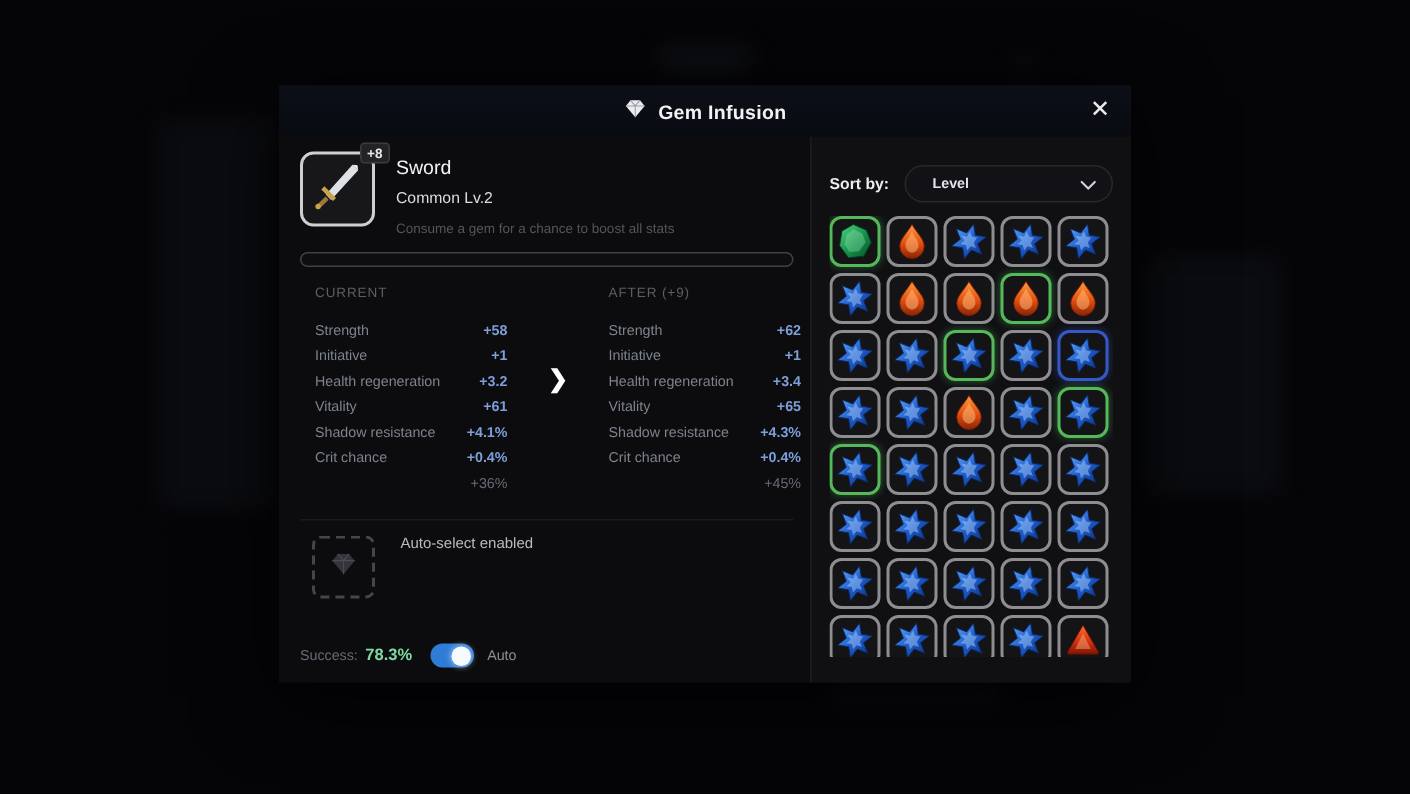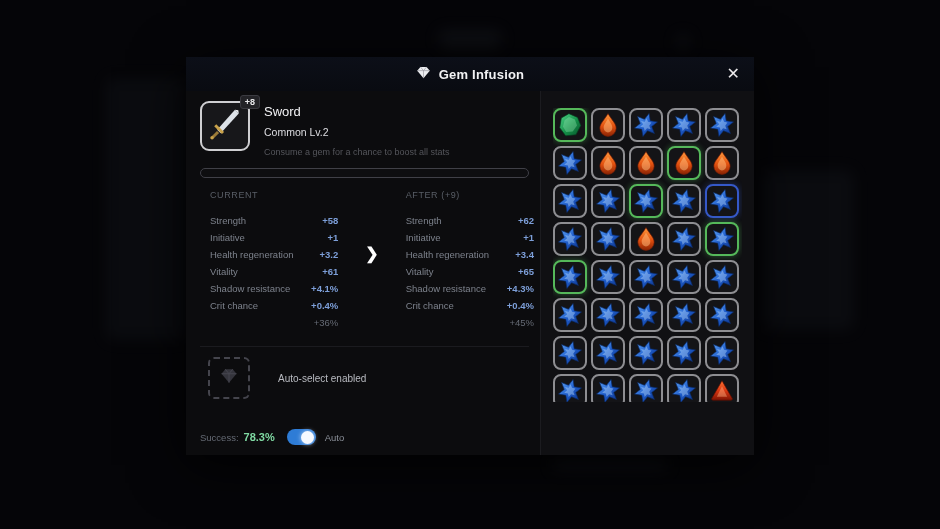--- a/index.html
+++ b/index.html
@@ -46,21 +46,21 @@
   .col-header { font-size:9px; color:#5a5f67; letter-spacing:.6px; margin-bottom:12px; }
   .stat-row { display:flex; justify-content:space-between; align-items:center; height:17px; }
   .stat-label { font-size:9.5px; color:#7d828c; }
   .stat-value { font-size:9.5px; font-weight:bold; color:#7d9fd9; }
   .stat-total { height:17px; margin-top:3px; text-align:right; font-size:9.5px; color:#666b75; }
   .stat-arrow { flex:1; display:flex; align-items:center; justify-content:center;
                 color:#fff; font-size:16px; font-weight:bold; padding-bottom:18px; }
 
   .section-divider { margin-top:12px; margin-right:5px; border-top:1px solid #1b1b1f; }
 
-  .auto-select { display:flex; align-items:center; gap:28px; margin-top:10px; padding-left:8px; }
+  .auto-select { display:flex; align-items:flex-start; gap:17px; margin-top:10px; padding-left:8px; }
   .auto-box { width:42px; height:42px; border:2px dashed #45454d; border-radius:6px;
               display:flex; align-items:center; justify-content:center; }
   .auto-label { font-size:10px; color:#b9bbc1; }
 
   .footer { display:flex; align-items:center; margin-top:auto; padding-right:5px; }
   .success-label { font-size:9.5px; color:#666b75; }
   .success-value { font-size:11px; font-weight:bold; color:#7fd9a2; margin-left:5px; }
   .toggle { width:29px; height:16px; border-radius:9px; background:#2e7cd6; margin-left:12px;
             position:relative; cursor:pointer; border:none; flex:none; }
   .toggle .knob { position:absolute; right:1.5px; top:1.5px; width:13px; height:13px;
@@ -262,20 +262,31 @@
           <span class="success-value">78.3%</span>
           <button class="toggle">
               <span class="knob"></span>
             </button>
           <span class="auto-word">Auto</span>
         </div>
       </div>
 
       <div class="right-panel">
 
+        <div class="sort-row">
+          <span class="sort-label">Sort by:</span>
+          <button class="sort-select">
+            <span class="sort-value">Level</span>
+            <span>
+              <svg viewBox="0 0 12 8" width="11" height="7">
+                  <path d="M1 1.5 L6 6.5 L11 1.5" stroke="#cfcfd4" stroke-width="1.6" fill="none" stroke-linecap="round"></path>
+                </svg>
+            </span>
+          </button>
+        </div>
 
         <div class="gem-grid">
             <div class="gem-cell sel-green">
               <svg viewBox="0 0 24 24">
                 <polygon points="11,1.5 19,5 22,12.5 17.5,21 8,22 2.5,14.5 4,5.5" fill="url(#ggreen)" stroke="#063d1e" stroke-width="0.6"></polygon>
                 <polygon points="11,4.5 16.5,7 18.5,12.5 14.5,18 8.5,18.5 5.5,13.5 7,7.5" fill="#9fe8b8" opacity="0.35"></polygon>
               </svg>
             </div>
             <div class="gem-cell">
               <svg viewBox="0 0 24 24">

